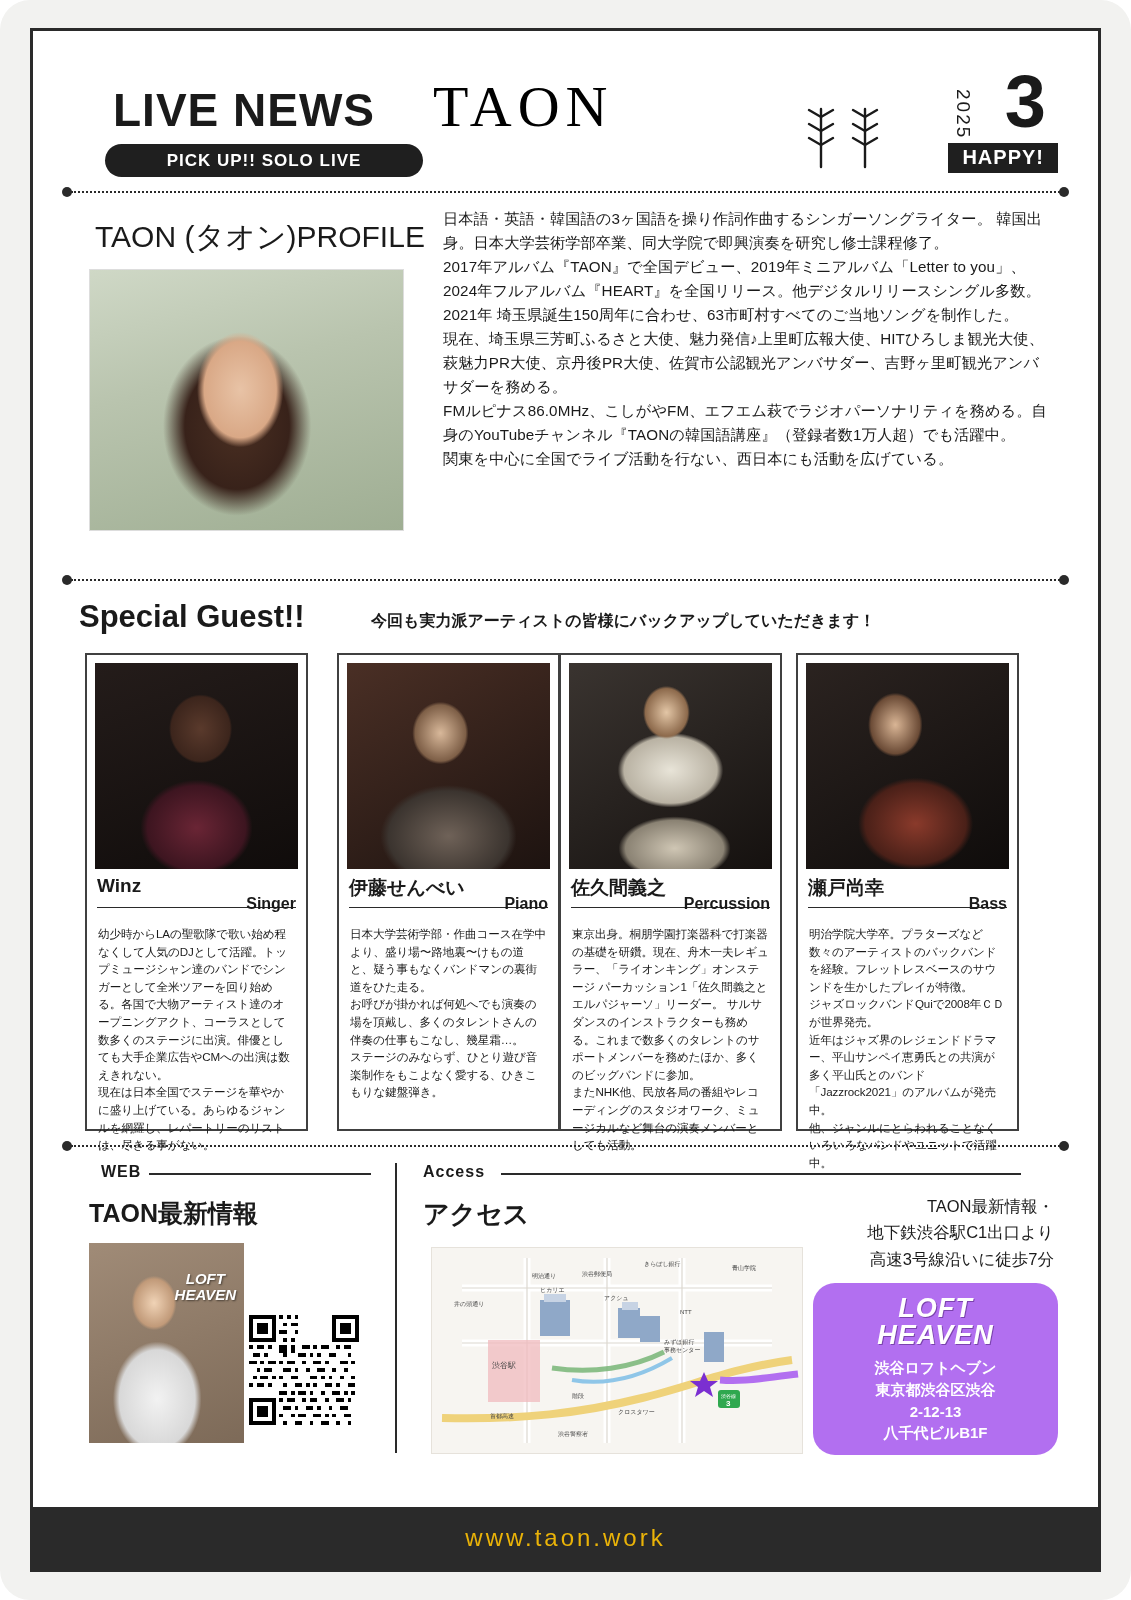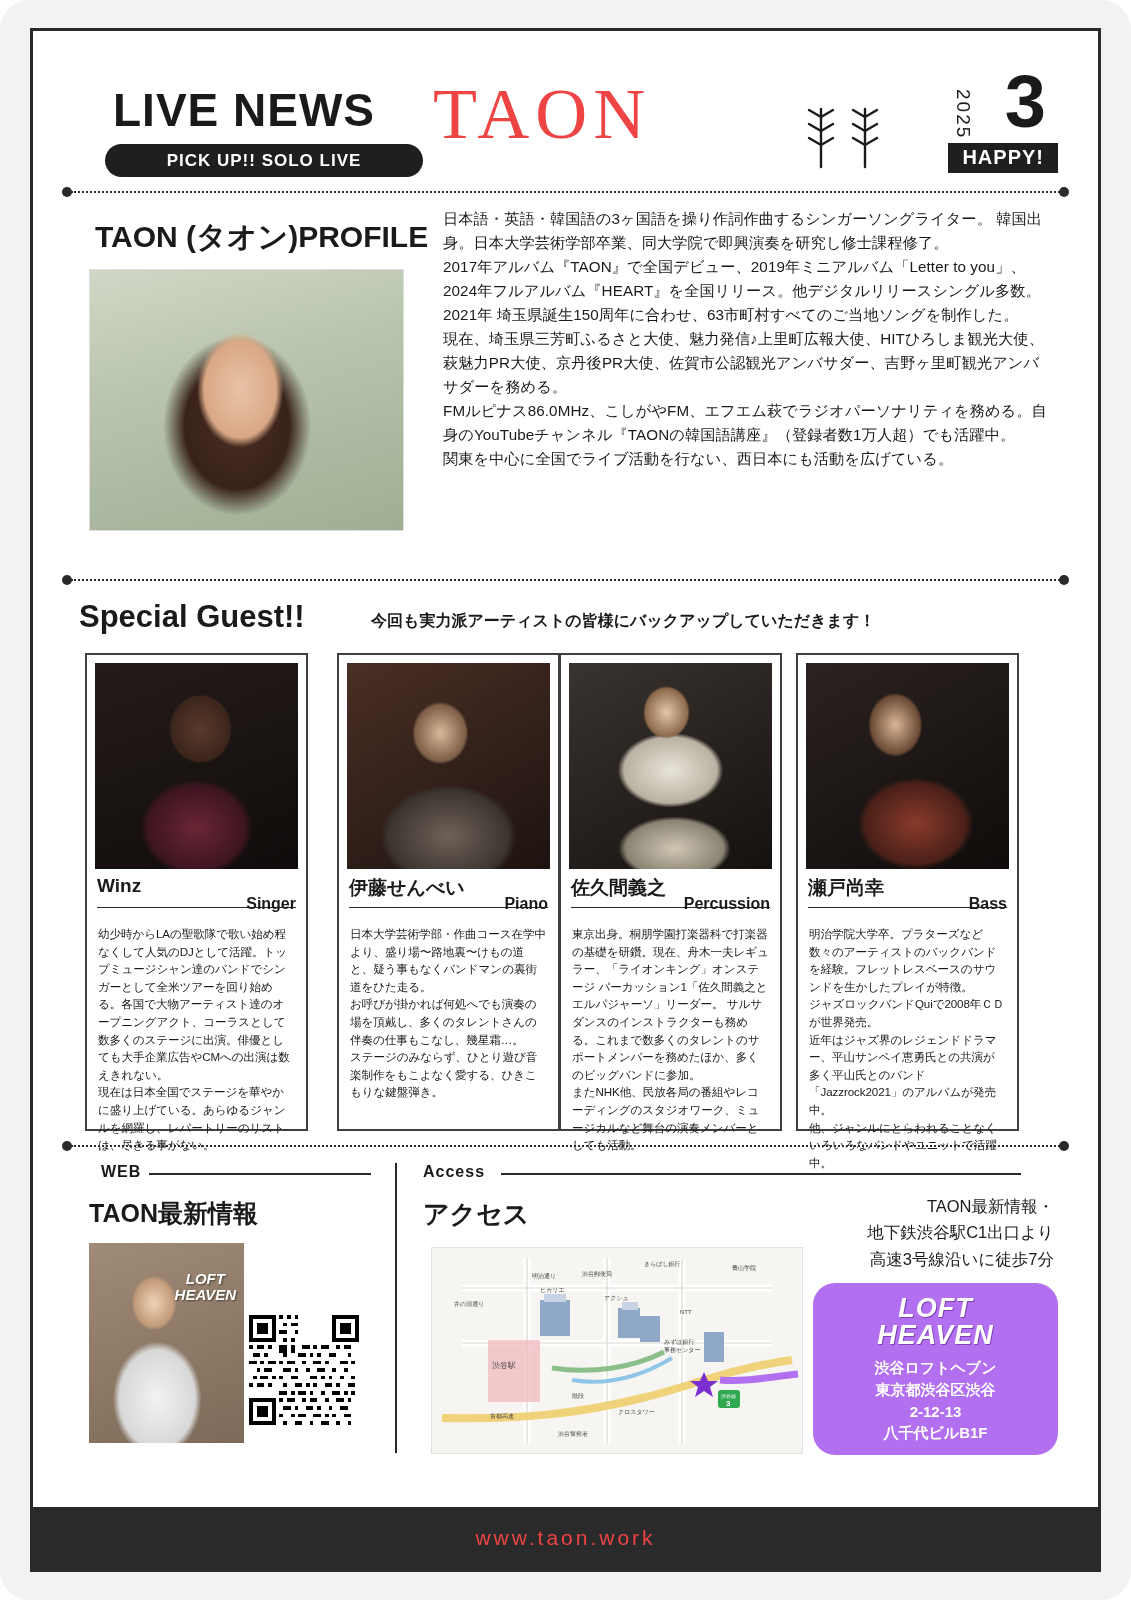--- a/index.html
+++ b/index.html
@@ -59,25 +59,25 @@
     font-weight: bold;
     letter-spacing: 1px;
     display: flex;
     align-items: center;
     justify-content: center;
   }
   .taon-logo {
     position: absolute;
     left: 400px;
     top: 42px;
-    font-size: 72px;
+    font-size: 58px;
     font-weight: 300;
     letter-spacing: 6px;
     font-family: "Liberation Serif", "DejaVu Serif", serif;
-    color: #ef4444;
+    color: #000000;
   }
   .wheat {
     position: absolute;
     left: 768px;
     top: 70px;
     width: 90px;
     height: 72px;
   }
   .year {
     position: absolute;
@@ -133,21 +133,21 @@
     left: 0;
     top: 168px;
     width: 100%;
     height: 380px;
   }
   .profile-title {
     position: absolute;
     left: 62px;
     top: 18px;
     font-size: 30px;
-    font-weight: bold;
+    font-weight: normal;
   }
   .profile-photo {
     position: absolute;
     left: 56px;
     top: 70px;
     width: 313px;
     height: 260px;
     border: 1px solid #ddd;
     overflow: hidden;
     background: #d9d3cd;
@@ -336,25 +336,25 @@
     line-height: 1.45;
     font-weight: bold;
   }
   .footer {
     position: absolute;
     left: 0;
     bottom: 0;
     width: 100%;
     height: 62px;
     background: #2a2a2a;
-    color: #ef4444;
+    color: #eab308;
     display: flex;
     align-items: center;
     justify-content: center;
-    font-size: 21px;
+    font-size: 24px;
     letter-spacing: 3px;
   }
   
   .ph-taon {
     width: 100%; height: 100%;
     background:
       radial-gradient(ellipse 60px 80px at 48% 46%, #e8c3a6 0%, #d9a886 60%, rgba(217,168,134,0) 72%),
       radial-gradient(ellipse 95px 115px at 47% 60%, #4a2f22 0%, #38221a 55%, rgba(56,34,26,0) 78%),
       linear-gradient(165deg, #cfd8c6 0%, #b9c4ae 40%, #9fae93 100%);
   }

